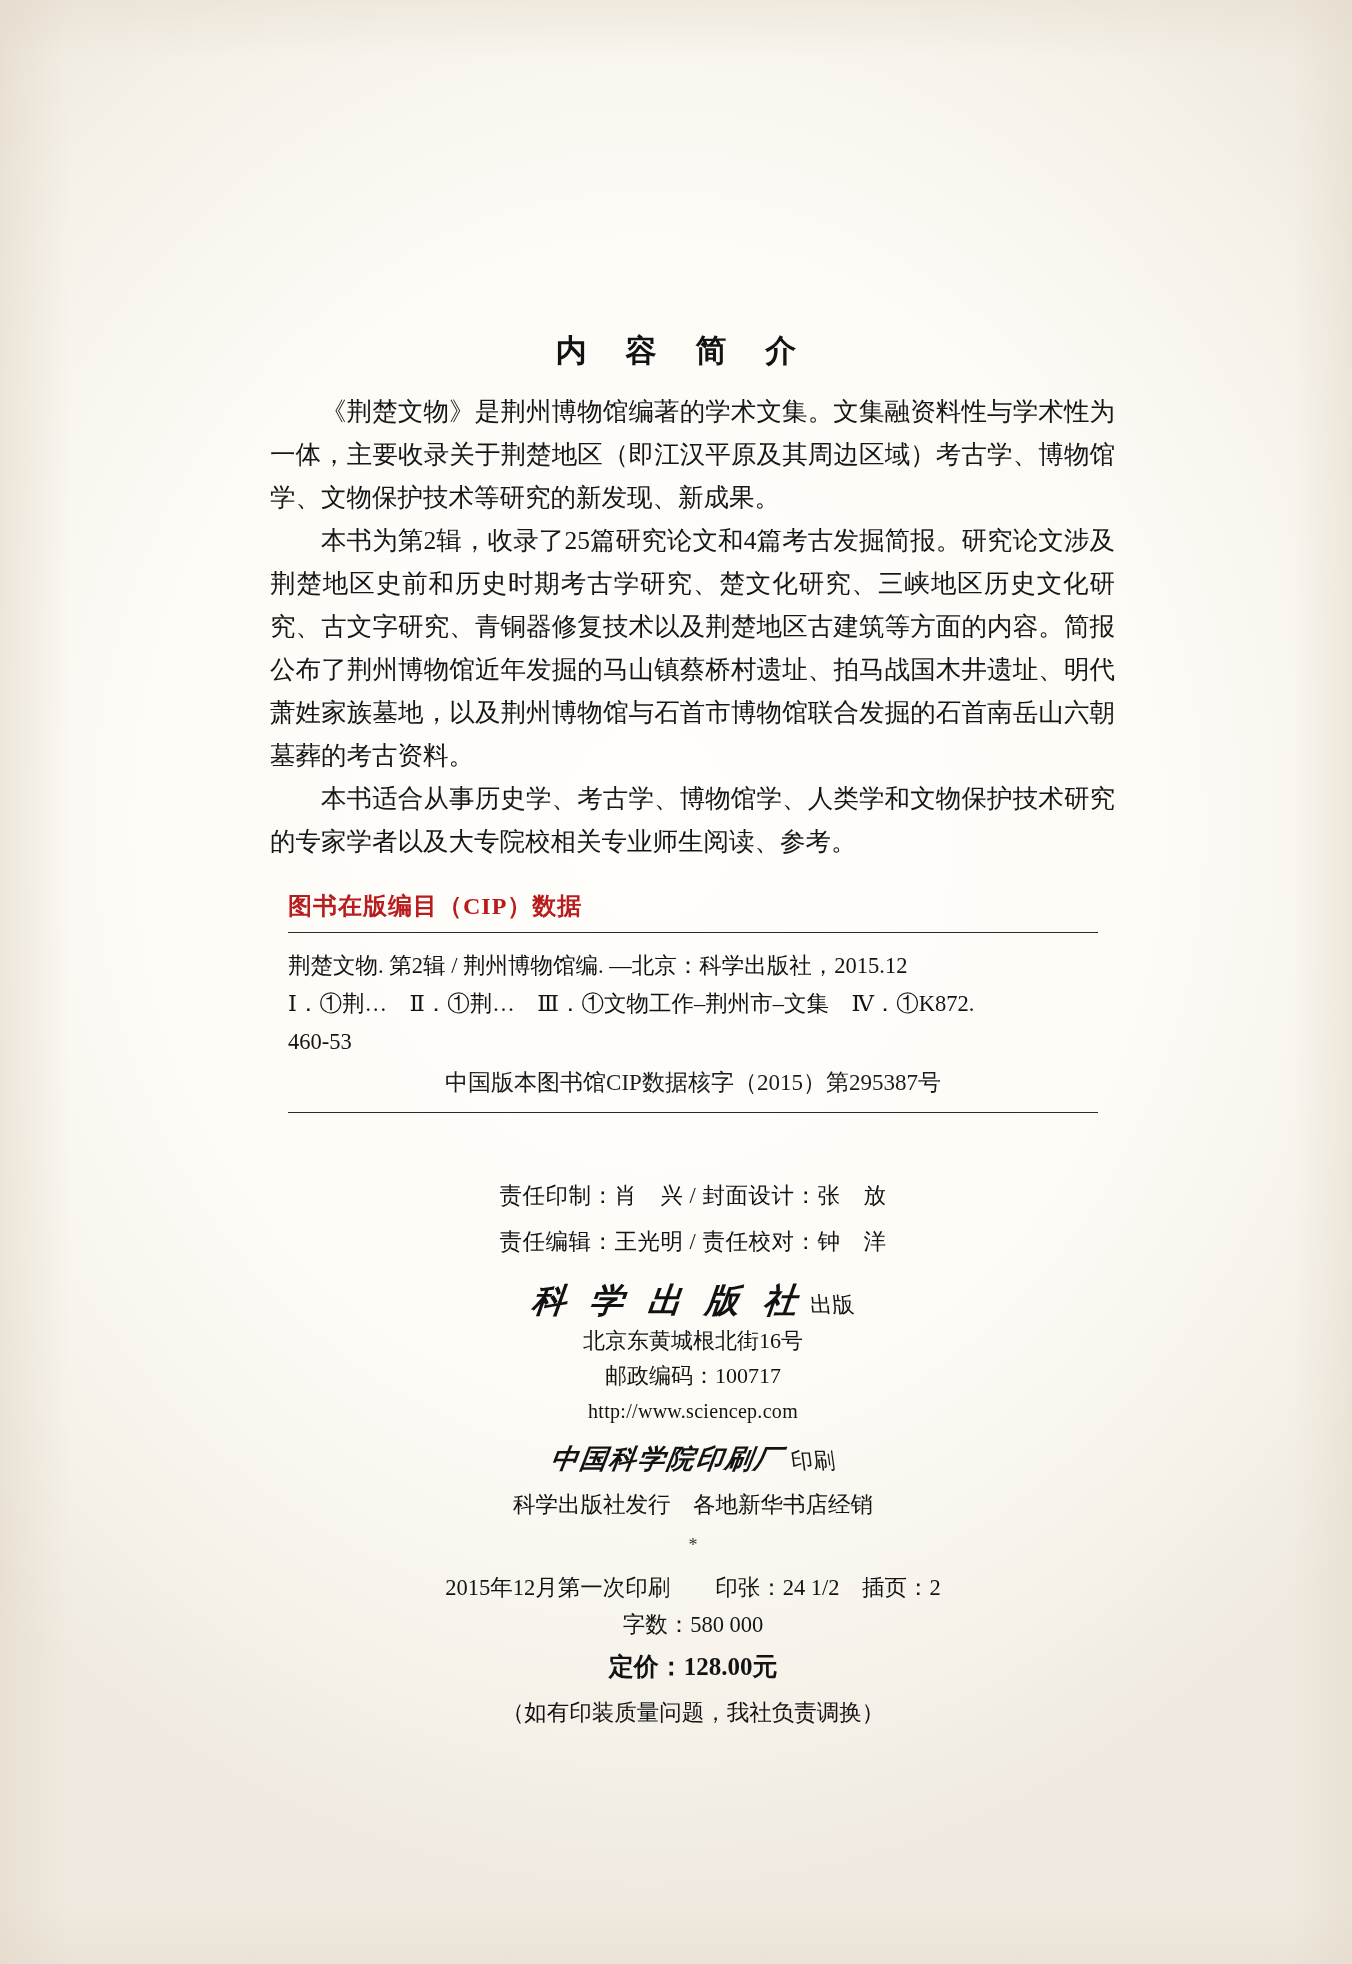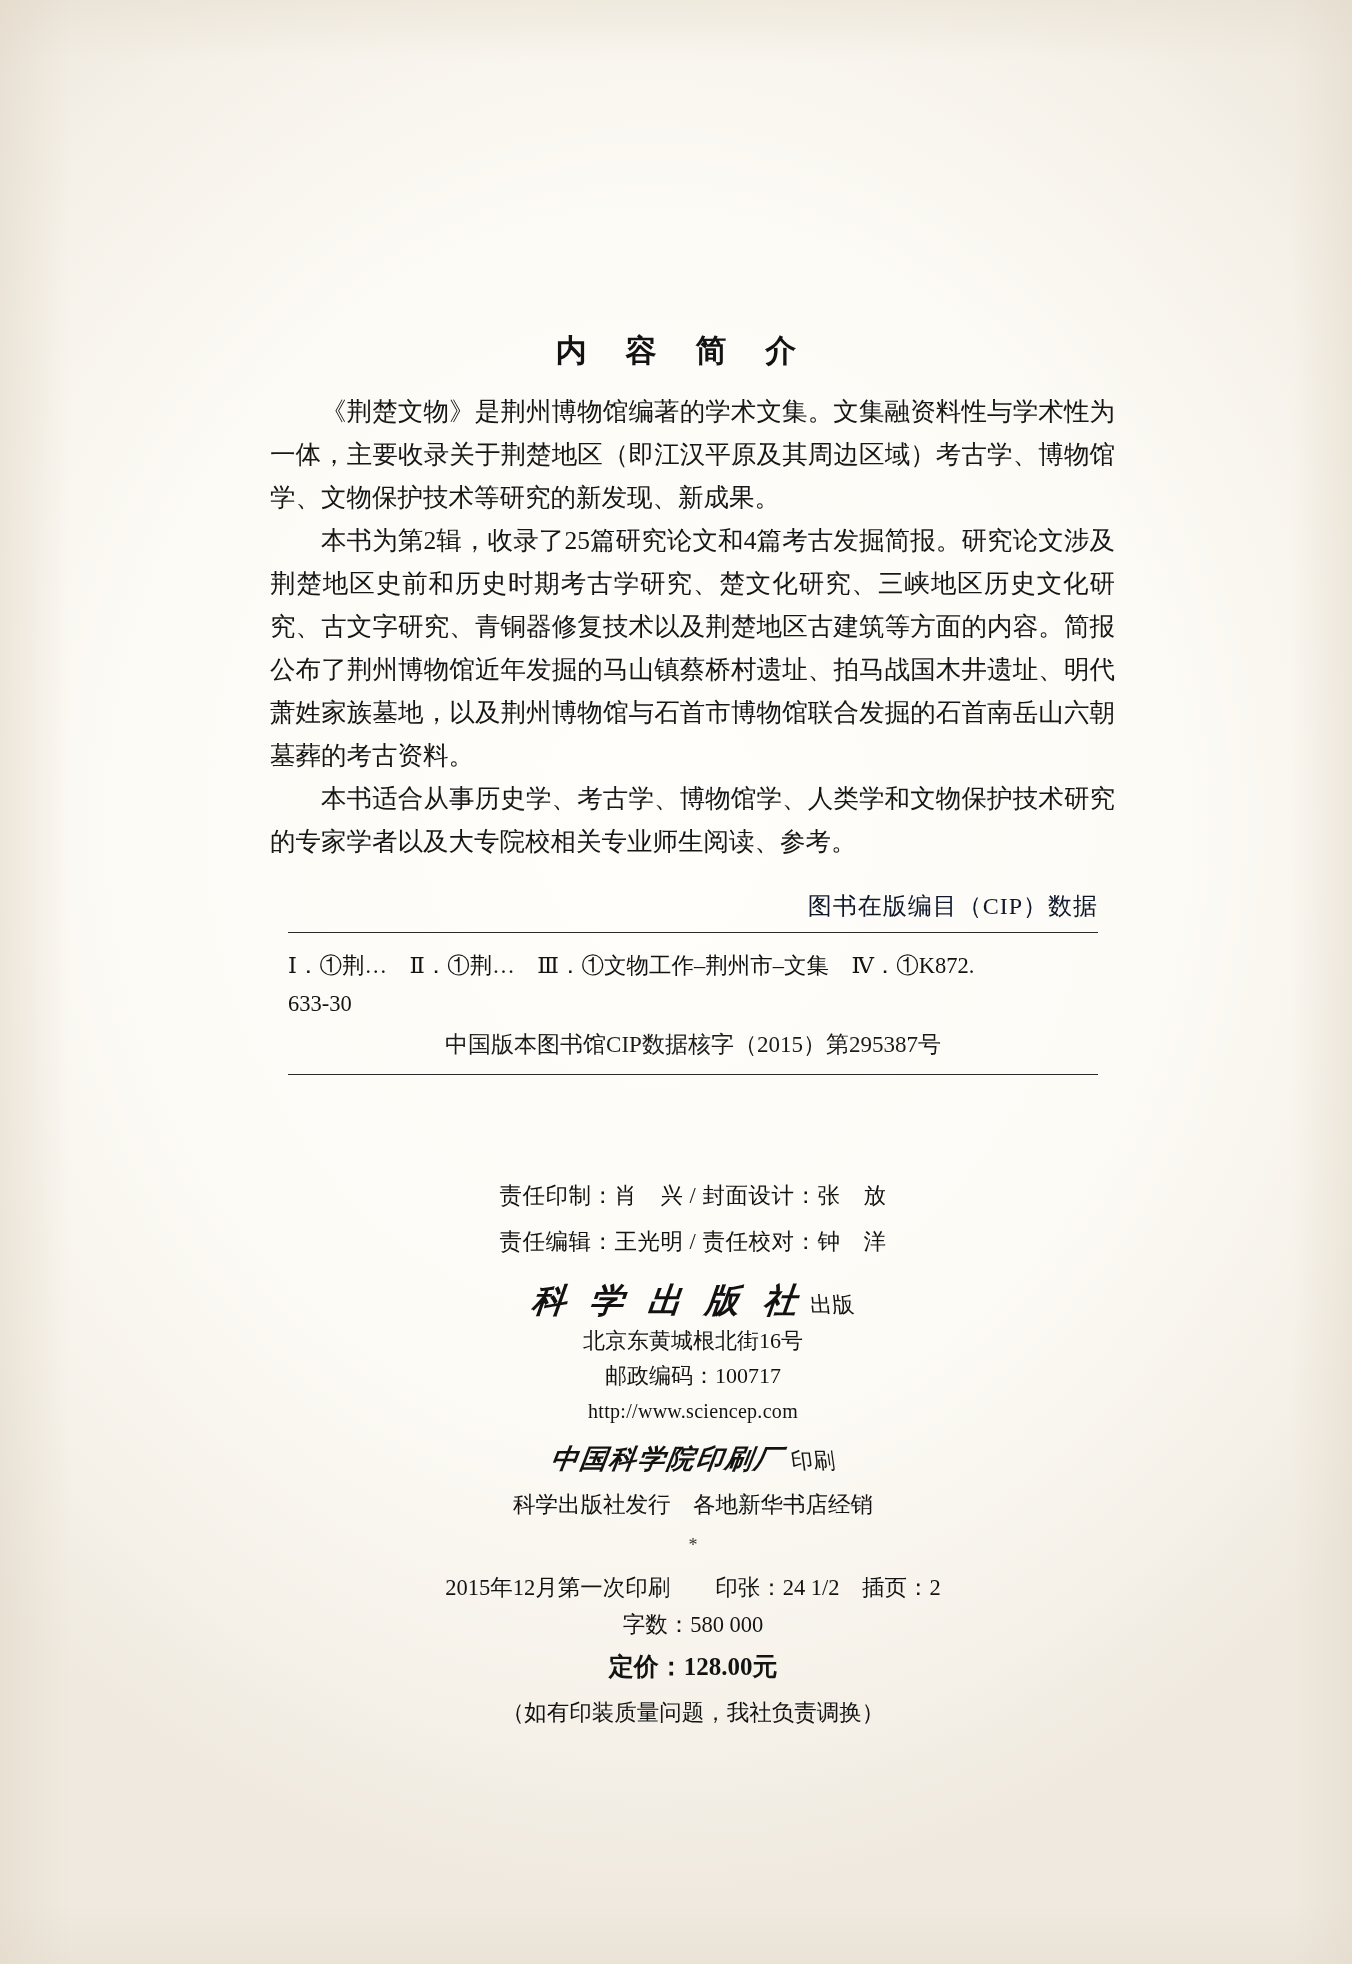--- a/index.html
+++ b/index.html
@@ -72,25 +72,24 @@
 
   
   .cip {
     position: absolute;
     left: 288px;
     width: 810px;
     top: 890px;
   }
   .cip-heading {
     font-size: 24px;
-    font-weight: normal;
+    font-weight: bold;
     letter-spacing: 1px;
     padding-bottom: 10px;
-    color: #0f172a;
-    text-align: right;
+    color: #b91c1c;
   }
   .rule {
     border: 0;
     border-top: 1.6px solid #2a2a2a;
     margin: 0;
   }
   .cip-lines {
     padding-top: 14px;
     font-size: 22.5px;
     line-height: 38px;
@@ -202,22 +201,23 @@
   <div class="intro-body">
     <p>《荆楚文物》是荆州博物馆编著的学术文集。文集融资料性与学术性为一体，主要收录关于荆楚地区（即江汉平原及其周边区域）考古学、博物馆学、文物保护技术等研究的新发现、新成果。</p>
     <p>本书为第2辑，收录了25篇研究论文和4篇考古发掘简报。研究论文涉及荆楚地区史前和历史时期考古学研究、楚文化研究、三峡地区历史文化研究、古文字研究、青铜器修复技术以及荆楚地区古建筑等方面的内容。简报公布了荆州博物馆近年发掘的马山镇蔡桥村遗址、拍马战国木井遗址、明代萧姓家族墓地，以及荆州博物馆与石首市博物馆联合发掘的石首南岳山六朝墓葬的考古资料。</p>
     <p>本书适合从事历史学、考古学、博物馆学、人类学和文物保护技术研究的专家学者以及大专院校相关专业师生阅读、参考。</p>
   </div>
 
   <div class="cip">
     <div class="cip-heading">图书在版编目（CIP）数据</div>
     <hr class="rule">
     <div class="cip-lines">
+      <div class="ln">荆楚文物. 第2辑 / 荆州博物馆编. —北京：科学出版社，2015.12</div>
       <div class="ln">Ⅰ．①荆…　Ⅱ．①荆…　Ⅲ．①文物工作–荆州市–文集　Ⅳ．①K872.</div>
-      <div class="ln">633-30</div>
+      <div class="ln">460-53</div>
     </div>
     <div class="cip-center">中国版本图书馆CIP数据核字（2015）第295387号</div>
     <hr class="rule">
   </div>
 
   <div class="imprint">
     <div class="staff">责任印制：肖　兴 / 封面设计：张　放</div>
     <div class="staff">责任编辑：王光明 / 责任校对：钟　洋</div>
 
     <div>

